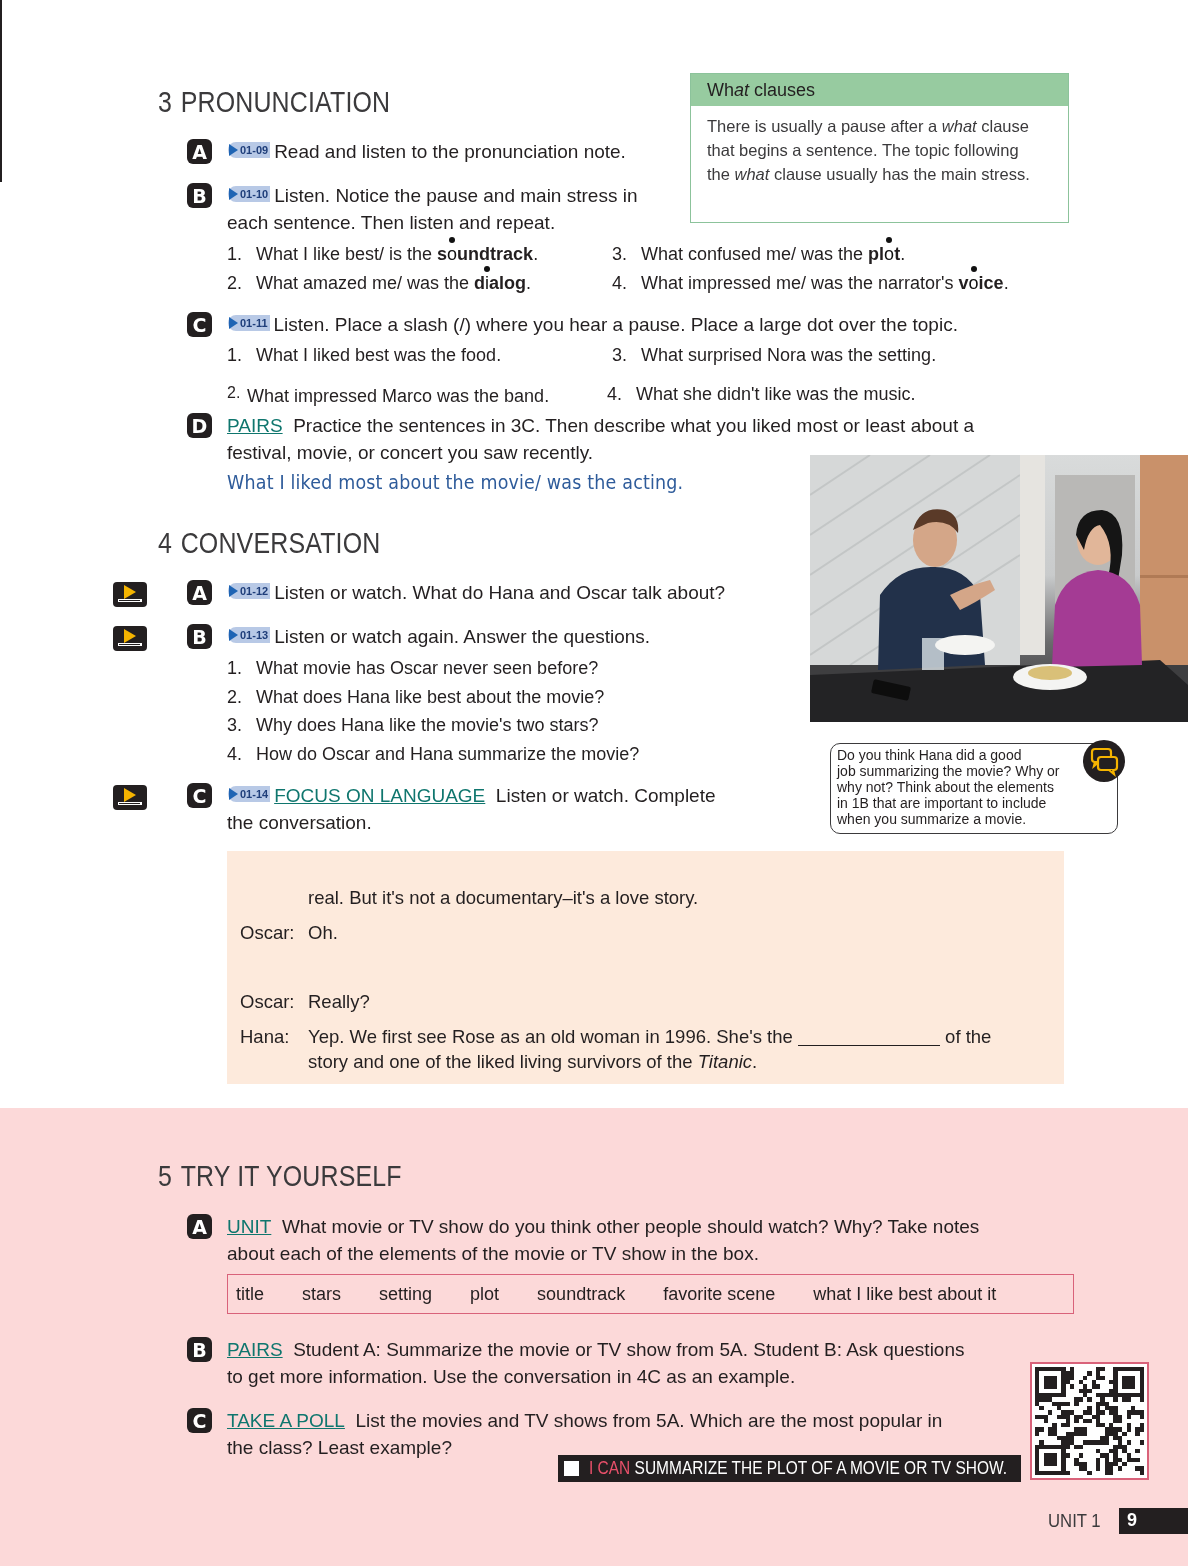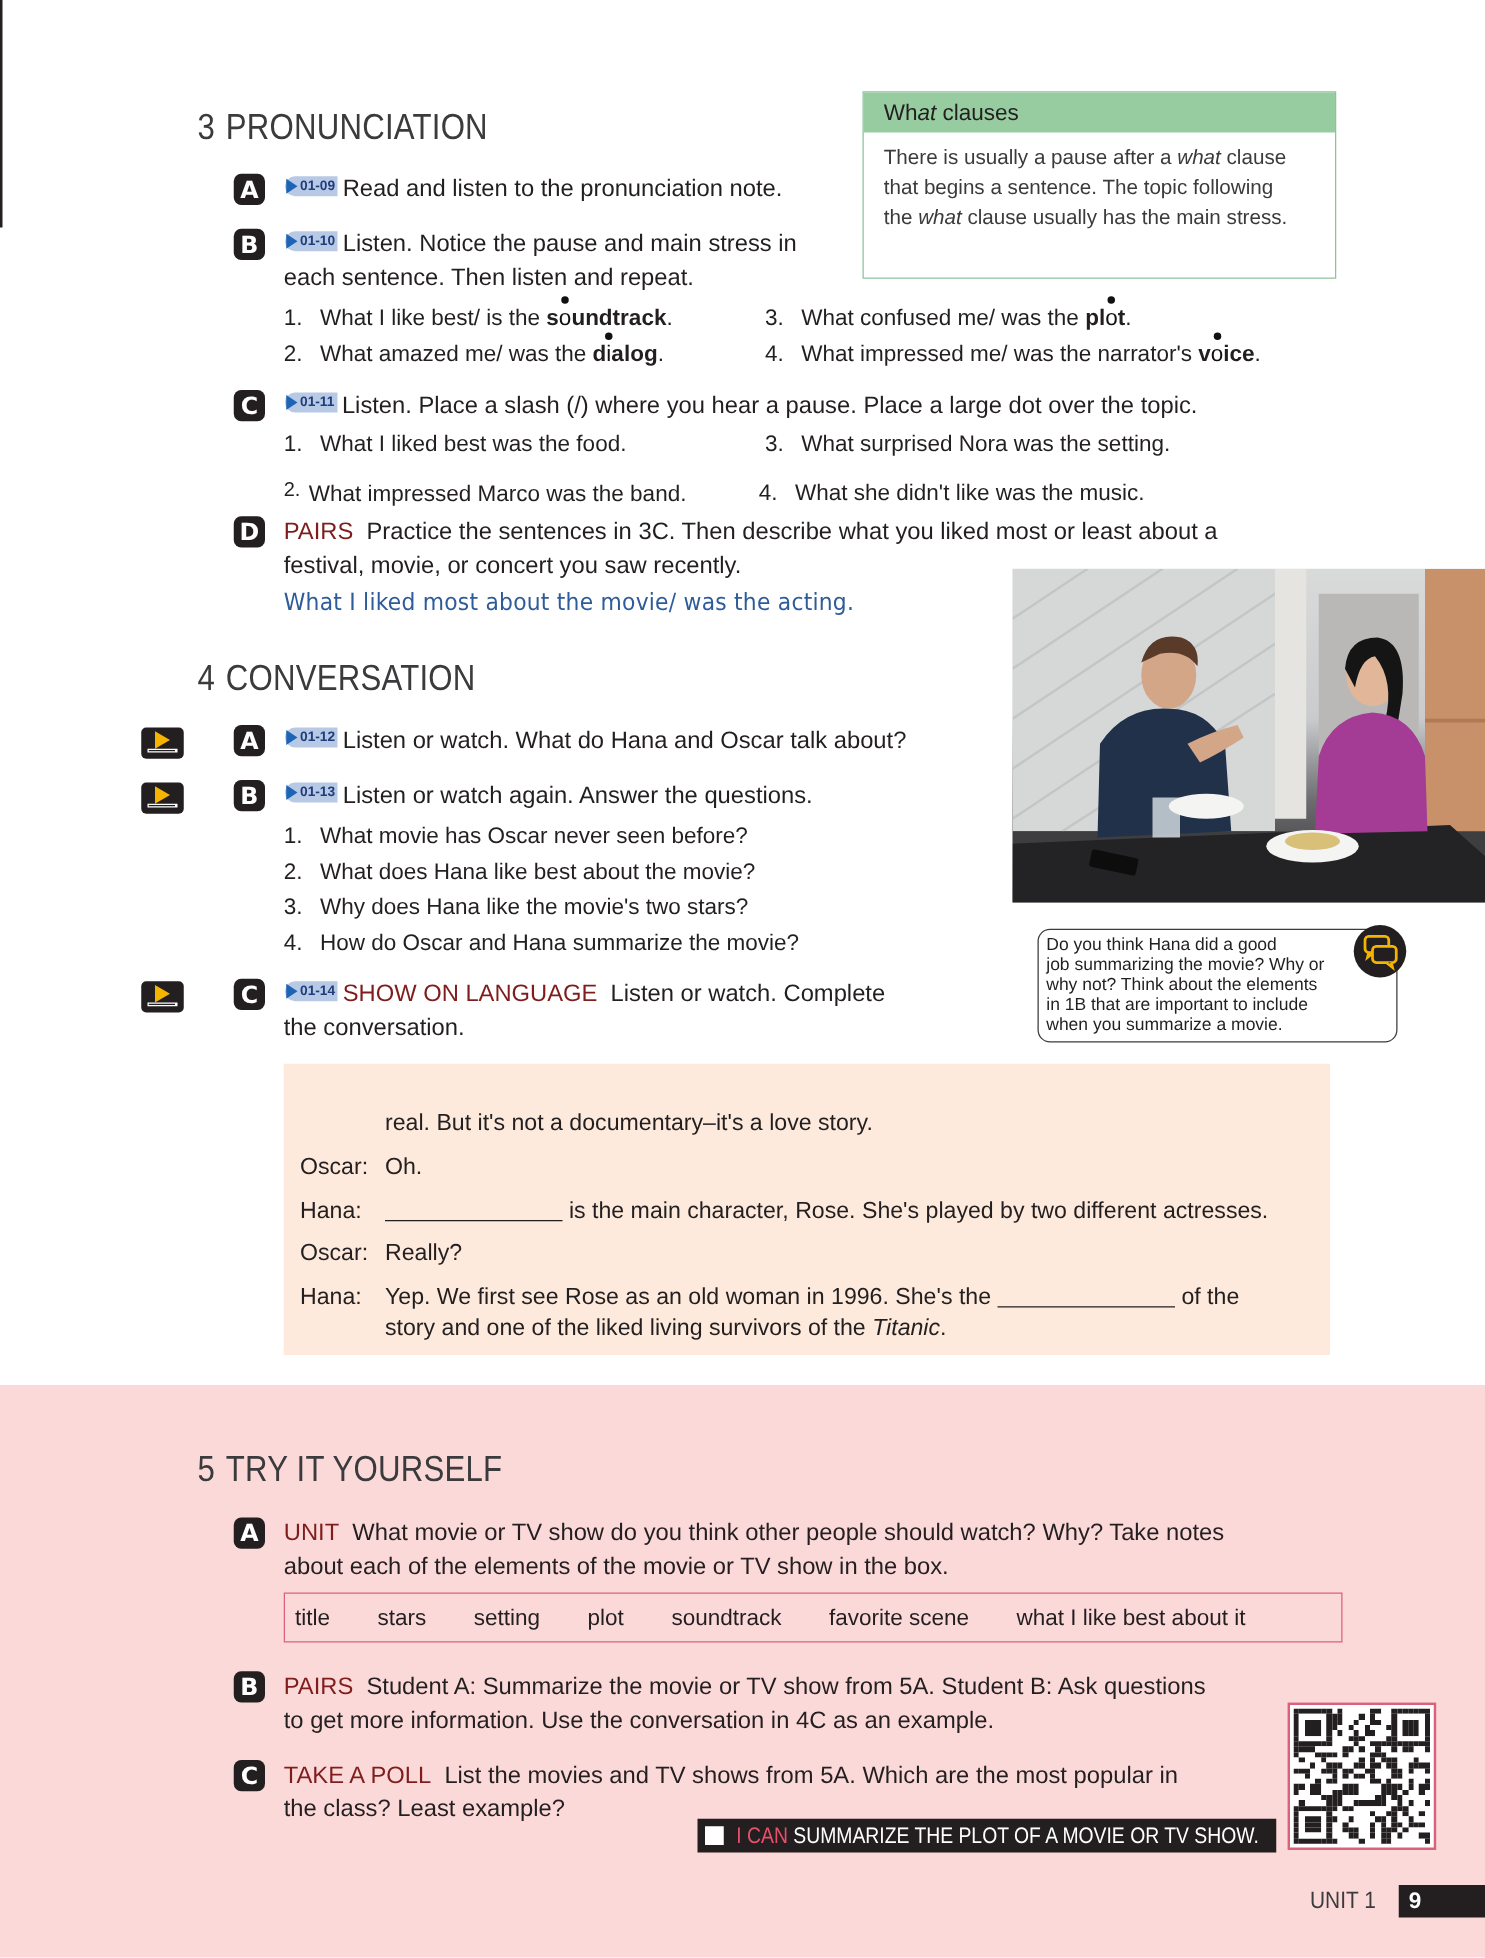--- a/index.html
+++ b/index.html
@@ -49,21 +49,21 @@
     margin-right: 4px;
     font-family: "Liberation Sans", sans-serif;
   }
   .audio .tri {
     width: 0; height: 0;
     border-left: 9px solid #1e64b4;
     border-top: 6px solid transparent;
     border-bottom: 6px solid transparent;
     margin-right: 2px;
   }
-  .red { color: #7f1d1d; }
+  .red { color: #0f766e; text-decoration: underline; }
   .item {
     position: absolute;
     font-size: 18px; line-height: 24px;
     color: #231f20; white-space: nowrap;
   }
   .item .n { display: inline-block; width: 29px; }
   .stress { position: relative; display: inline-block; font-weight: normal; color: #111; }
   .stress::before {
     content: ""; position: absolute;
     width: 6px; height: 6px; border-radius: 50%;
@@ -317,21 +317,21 @@
 
 <div class="video-icon" style="left:113px; top:785px;">
     <div class="play"></div>
     <div class="bar"></div>
   </div>
 <div class="badge" style="left:187px; top:783px;">C</div>
 <div class="instr" style="left:228px; top:782px;">
   <span class="audio">
       <span class="tri"></span>
       <span>01-14</span>
-    </span><span class="red">SHOW ON LANGUAGE</span>&nbsp; <span>Listen or watch. Complete</span>
+    </span><span class="red">FOCUS ON LANGUAGE</span>&nbsp; <span>Listen or watch. Complete</span>
 </div>
 <div class="instr" style="left:227px; top:809px;">the conversation.</div>
 
 <div class="abs discuss">
   <div>Do you think Hana did a good</div>
   <div>job summarizing the movie? Why or</div>
   <div>why not? Think about the elements</div>
   <div>in 1B that are important to include</div>
   <div>when you summarize a movie.</div>
 </div>
@@ -344,23 +344,20 @@
   </svg>
 </div>
 
 <div class="abs convo">
   <div class="convo-line" style="top:34px; left:81px;">real. But it's not a documentary–it's a love story.</div>
 
   <div class="convo-line" style="top:69px;">
     <span class="speaker">Oscar:</span><span>Oh.</span>
   </div>
 
-  <div class="convo-line" style="top:104px;">
-    <span class="speaker">Hana:</span><span class="blank" style="width:142px;"></span><span> is the main character, Rose. She's played by two different actresses.</span>
-  </div>
 
   <div class="convo-line" style="top:138px;">
     <span class="speaker">Oscar:</span><span>Really?</span>
   </div>
 
   <div class="convo-line" style="top:173px;">
     <span class="speaker">Hana:</span><span>Yep. We first see Rose as an old woman in 1996. She's the </span><span class="blank" style="width:142px;"></span><span> of the</span>
   </div>
   <div class="convo-line" style="top:198px; left:81px;">
     <span>story and one of the liked living survivors of the </span><i>Titanic</i><span>.</span>

